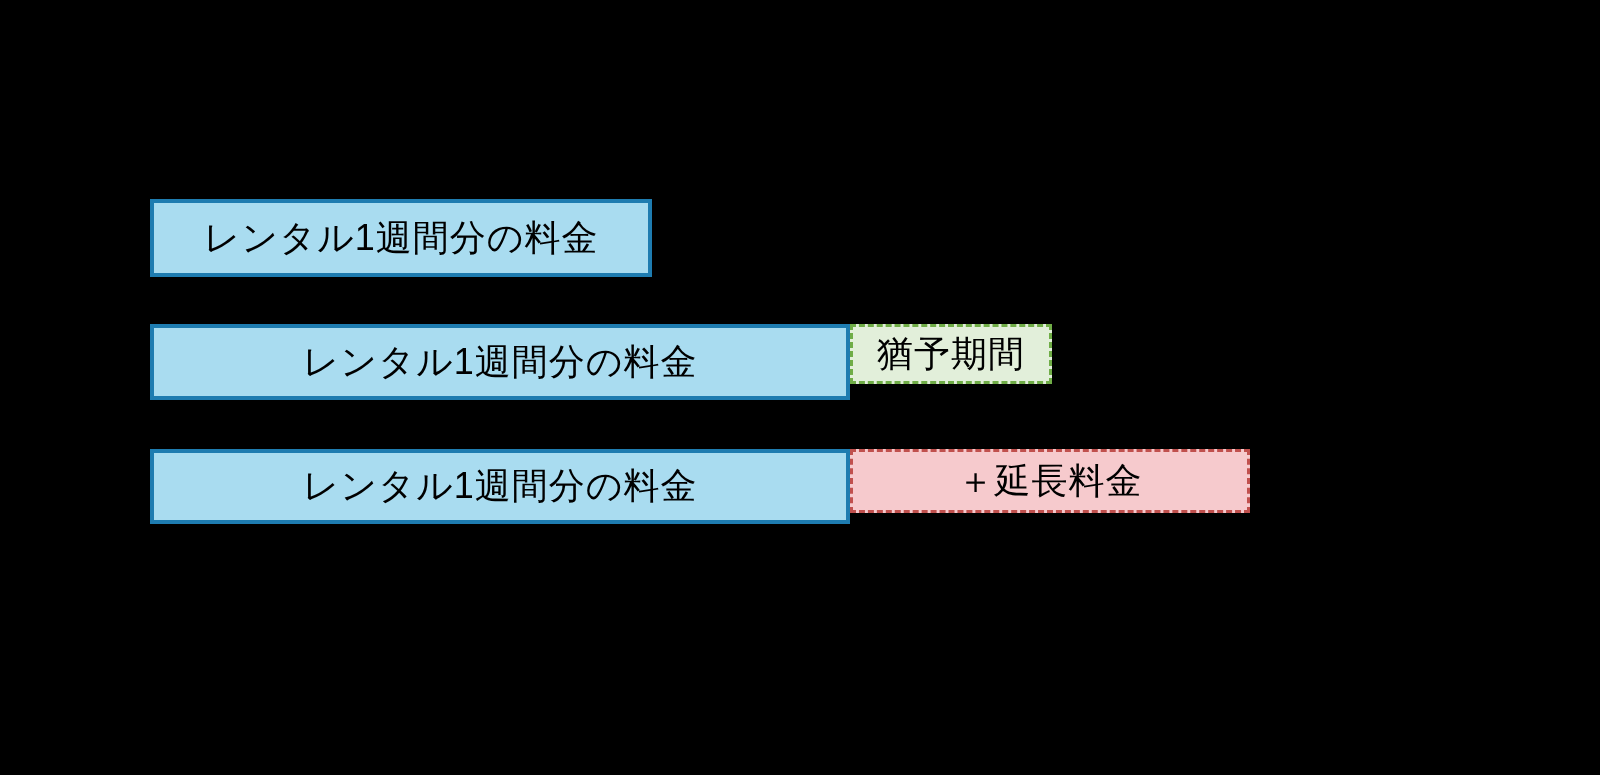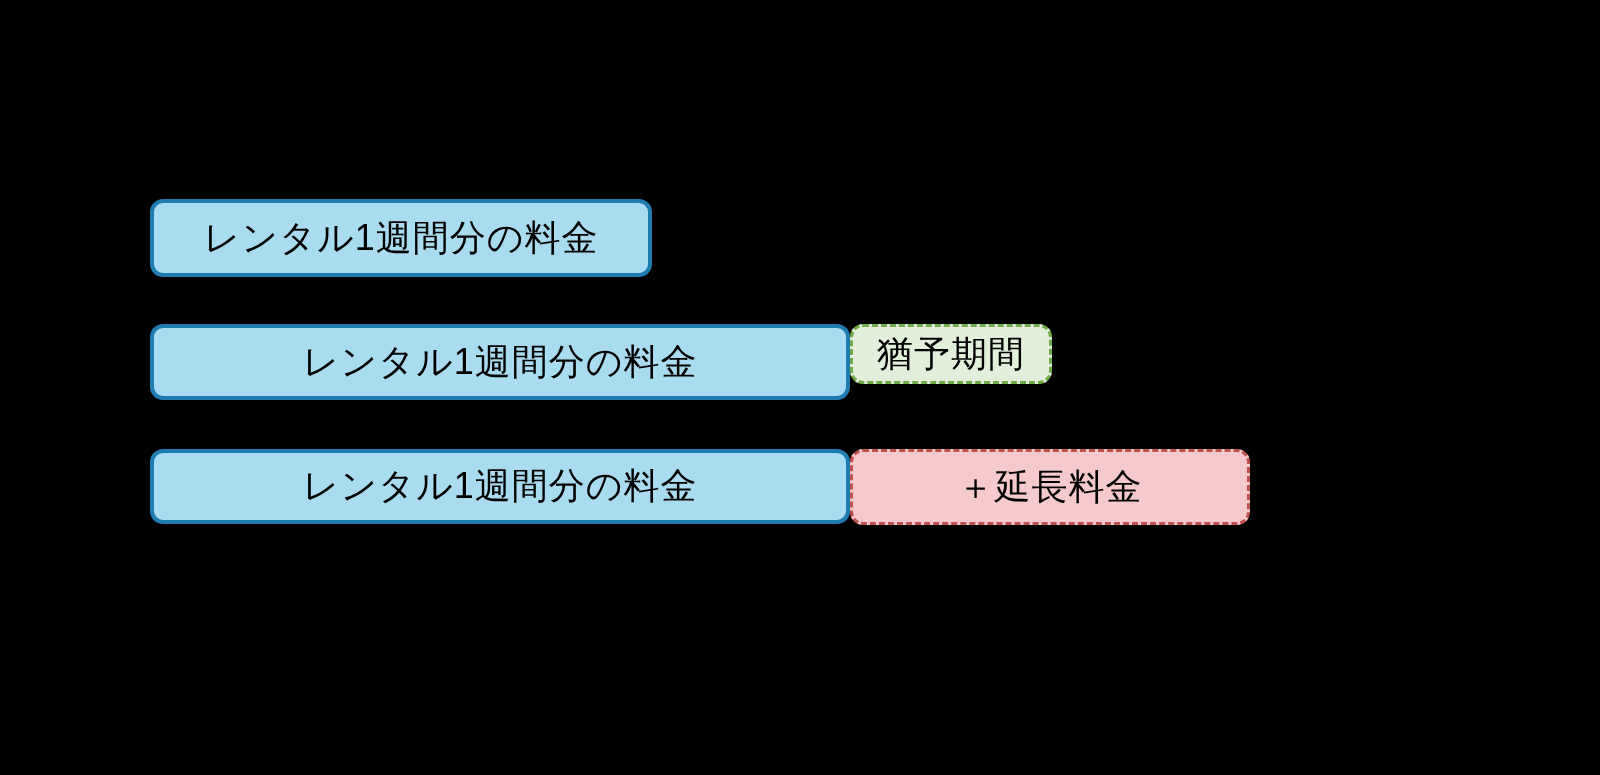--- a/index.html
+++ b/index.html
@@ -18,39 +18,38 @@
   .bar {
     position: absolute;
     display: flex;
     align-items: center;
     justify-content: center;
     box-sizing: border-box;
     font-size: 36px;
     color: var(--text, #000000);
     letter-spacing: 1px;
     white-space: nowrap;
-    border-radius: 13px;
   }
   .bar.blue {
     background: var(--bar-fill, #A9DCF0);
     border: 4px solid var(--bar-border, #1E7CB0);
   }
   .bar.grace {
     background: var(--grace-fill, #E2EFDA);
     border: 3px dashed var(--grace-border, #70AD47);
   }
   .bar.extension {
     background: var(--extension-fill, #F6CACD);
     border: 3px dashed var(--extension-border, #C0504D);
   }
   .bar-row1 { left: 150px; top: 199px; width: 502px; height: 78px; }
   .bar-row2 { left: 150px; top: 324px; width: 700px; height: 76px; }
   .grace-box { left: 850px; top: 324px; width: 202px; height: 60px; }
   .bar-row3 { left: 150px; top: 449px; width: 700px; height: 75px; }
-  .extension-box { left: 850px; top: 449px; width: 400px; height: 76px; }
+  .extension-box { left: 850px; top: 449px; width: 400px; height: 64px; }
 </style>
 </head>
 <body>
 
 <div class="canvas">
 
   <div class="bar blue bar-row1">
     <span>レンタル1週間分の料金</span>
   </div>
 

